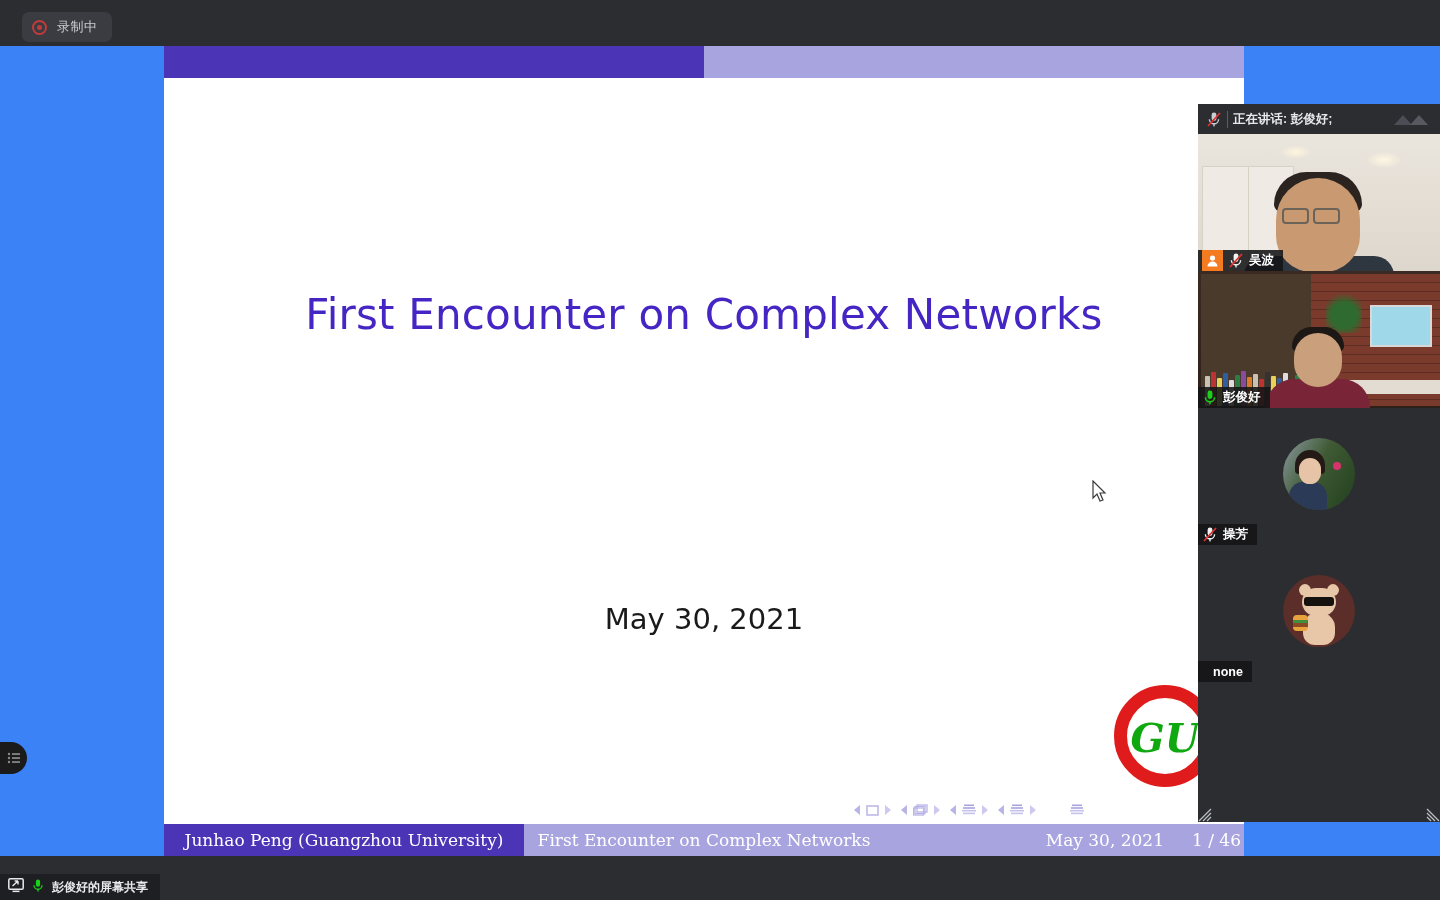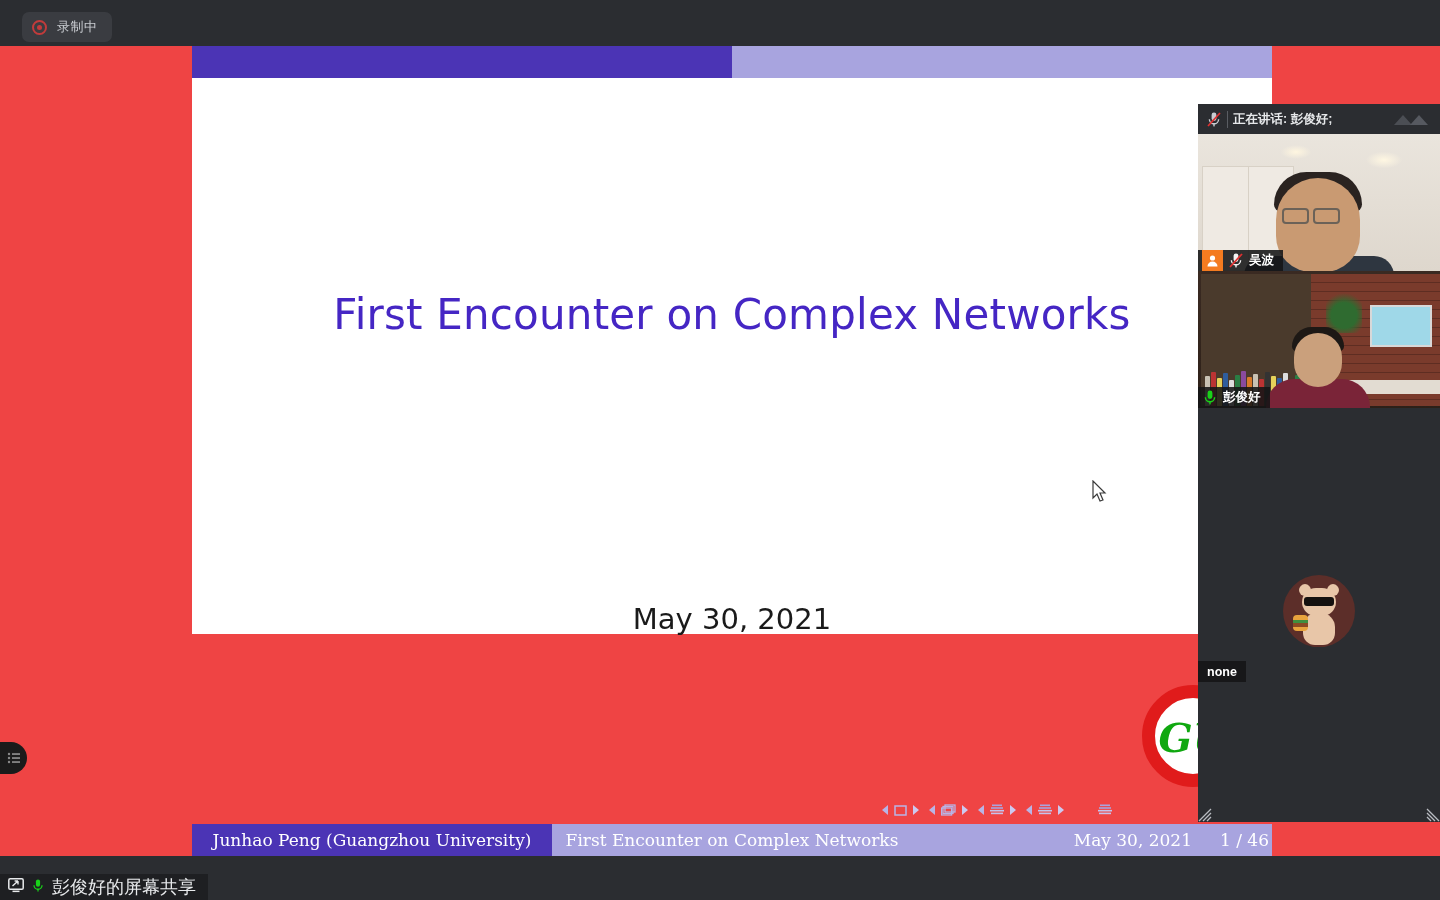--- a/index.html
+++ b/index.html
@@ -2,21 +2,21 @@
 <html><head>
 <meta charset="utf-8">
 <title>Zoom Screen Share - Beamer Slide</title>
 <style>
   * { box-sizing: border-box; margin: 0; padding: 0; }
   html, body {
     width: 1440px; height: 900px;
     background: #000; overflow: hidden;
     font-family: "Liberation Sans", sans-serif;
   }
-  #root { position: relative; width: 1440px; height: 900px; background: #ef4444; border-radius: 28px; }
+  #root { position: relative; width: 1440px; height: 900px; background: #3b82f6; border-radius: 28px; }
 
   
   .topbar {
     position: absolute; left: 0; top: 0; width: 1440px; height: 46px;
     background: #2b2d31;
   }
   .rec-badge {
     position: absolute; left: 22px; top: 12px;
     height: 30px; padding: 0 14px 0 10px;
     display: flex; align-items: center; gap: 10px;
@@ -36,22 +36,22 @@
   
   .side-handle {
     position: absolute; left: 0; top: 742px; width: 27px; height: 32px;
     background: #1b1b1b; border-radius: 0 16px 16px 0;
     display: flex; align-items: center; justify-content: center;
   }
   .side-handle svg { display: block; }
 
   
   .slide {
-    position: absolute; left: 192px; top: 46px;
-    width: 1080px; height: 588px; background: #ffffff;
+    position: absolute; left: 164px; top: 46px;
+    width: 1080px; height: 810px; background: #ffffff;
   }
   .slide-headbar { position: absolute; left: 0; top: 0; width: 1080px; height: 32px; display: flex; }
   .slide-headbar .hb-dark { width: 540px; height: 100%; background: #4b34b5; }
   .slide-headbar .hb-light { width: 540px; height: 100%; background: #a8a4df; }
 
   .slide-body {
     position: absolute; left: 0; top: 32px; width: 1080px; height: 746px;
     text-align: center; color: #1a1a1a;
   }
   .slide-title {
@@ -197,21 +197,21 @@
 
   .resize-grip { position: absolute; width: 14px; height: 14px; }
 
   
   .taskbar { position: absolute; left: 0; top: 856px; width: 1440px; height: 44px; background: #2b2d31; }
   .task-item {
     position: absolute; left: 0; top: 18px; height: 26px;
     display: flex; align-items: center; gap: 7px; padding: 0 12px 0 8px;
     background: #1e1f22;
   }
-  .task-item .tl { color: #e8eaec; font-size: 18px; font-weight: normal; }
+  .task-item .tl { color: #e8eaec; font-size: 12px; font-weight: bold; }
 </style>
 </head>
 <body>
 
 <div id="root">
 
   <div class="topbar">
     <div class="rec-badge">
       <span class="rec-dot"></span>
       <span class="rec-label">录制中</span>
@@ -433,31 +433,50 @@
           <svg width="16" height="17" viewBox="0 0 16 17">
             <rect x="5.6" y="1.5" width="4.8" height="8.5" rx="2.4" fill="#19d219"></rect>
             <path d="M3.4 8.2 a4.6 4.6 0 0 0 9.2 0" fill="none" stroke="#19d219" stroke-width="1.5"></path>
             <rect x="7.3" y="12.4" width="1.4" height="3" fill="#19d219"></rect>
           </svg>
         </span>
         <span class="nm">彭俊好</span>
       </div>
     </div>
 
+    <div class="tile" style="top:304px">
+      <div class="avatar av-cao">
+        <div class="torso"></div>
+          <div class="hair"></div>
+          <div class="face"></div>
+          <div class="rose"></div>
+      </div>
+      <div class="namebar">
+        <span class="micwrap">
+          <svg width="16" height="17" viewBox="0 0 16 17">
+            <rect x="5.6" y="1.5" width="4.8" height="8.5" rx="2.4" fill="#f2f2f2"></rect>
+            <path d="M3.4 8.2 a4.6 4.6 0 0 0 9.2 0" fill="none" stroke="#f2f2f2" stroke-width="1.4"></path>
+            <rect x="7.3" y="12.4" width="1.4" height="3" fill="#f2f2f2"></rect>
+            <line x1="2" y1="15" x2="14" y2="2" stroke="#e03030" stroke-width="1.8"></line>
+          </svg>
+        </span>
+        <span class="nm">操芳</span>
+      </div>
+    </div>
 
     <div class="tile" style="top:441px">
       <div class="avatar av-none">
         <div class="ear-l"></div>
           <div class="ear-r"></div>
         <div class="bbody"></div>
           <div class="bhead"></div>
           <div class="shade"></div>
           <div class="burger"></div>
       </div>
-      <div class="namebar" style="padding-left:9px">
+      <div class="namebar" style="padding-left:15px">
         <span class="nm">none</span>
       </div>
     </div>
 
 
     <div class="resize-grip" style="left:0; bottom:0">
       <svg width="14" height="14" viewBox="0 0 14 14">
         <path d="M13 1 L1 13 M13 5 L5 13 M13 9 L9 13" stroke="#b9bcc2" stroke-width="1.3" fill="none"></path>
       </svg>
     </div>

